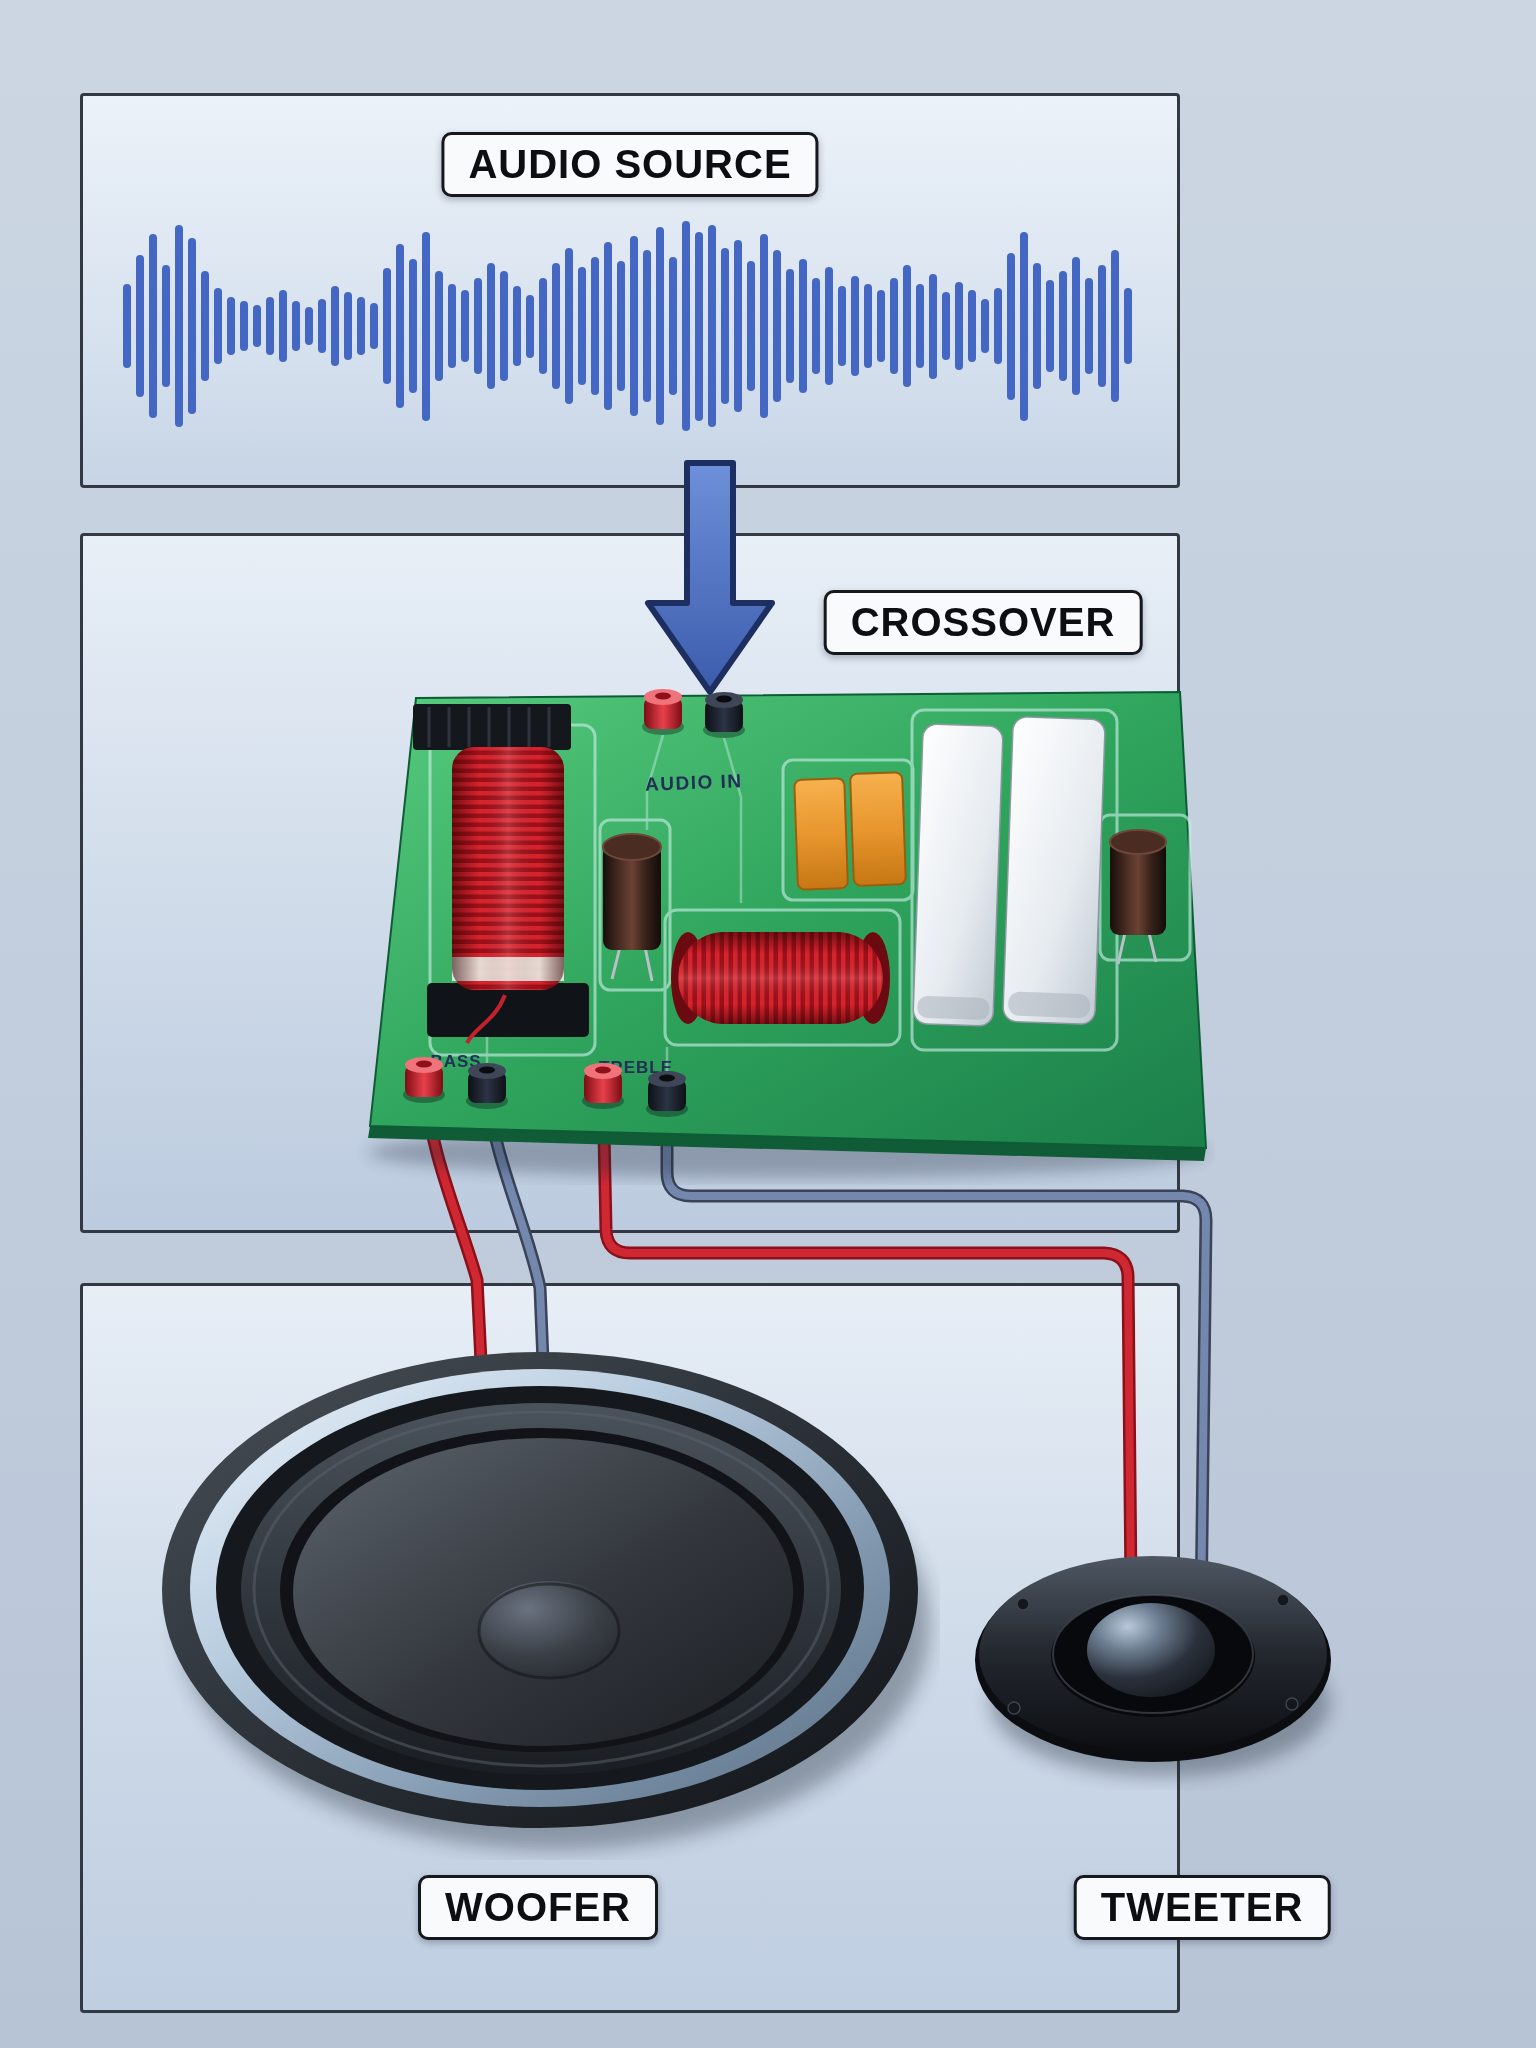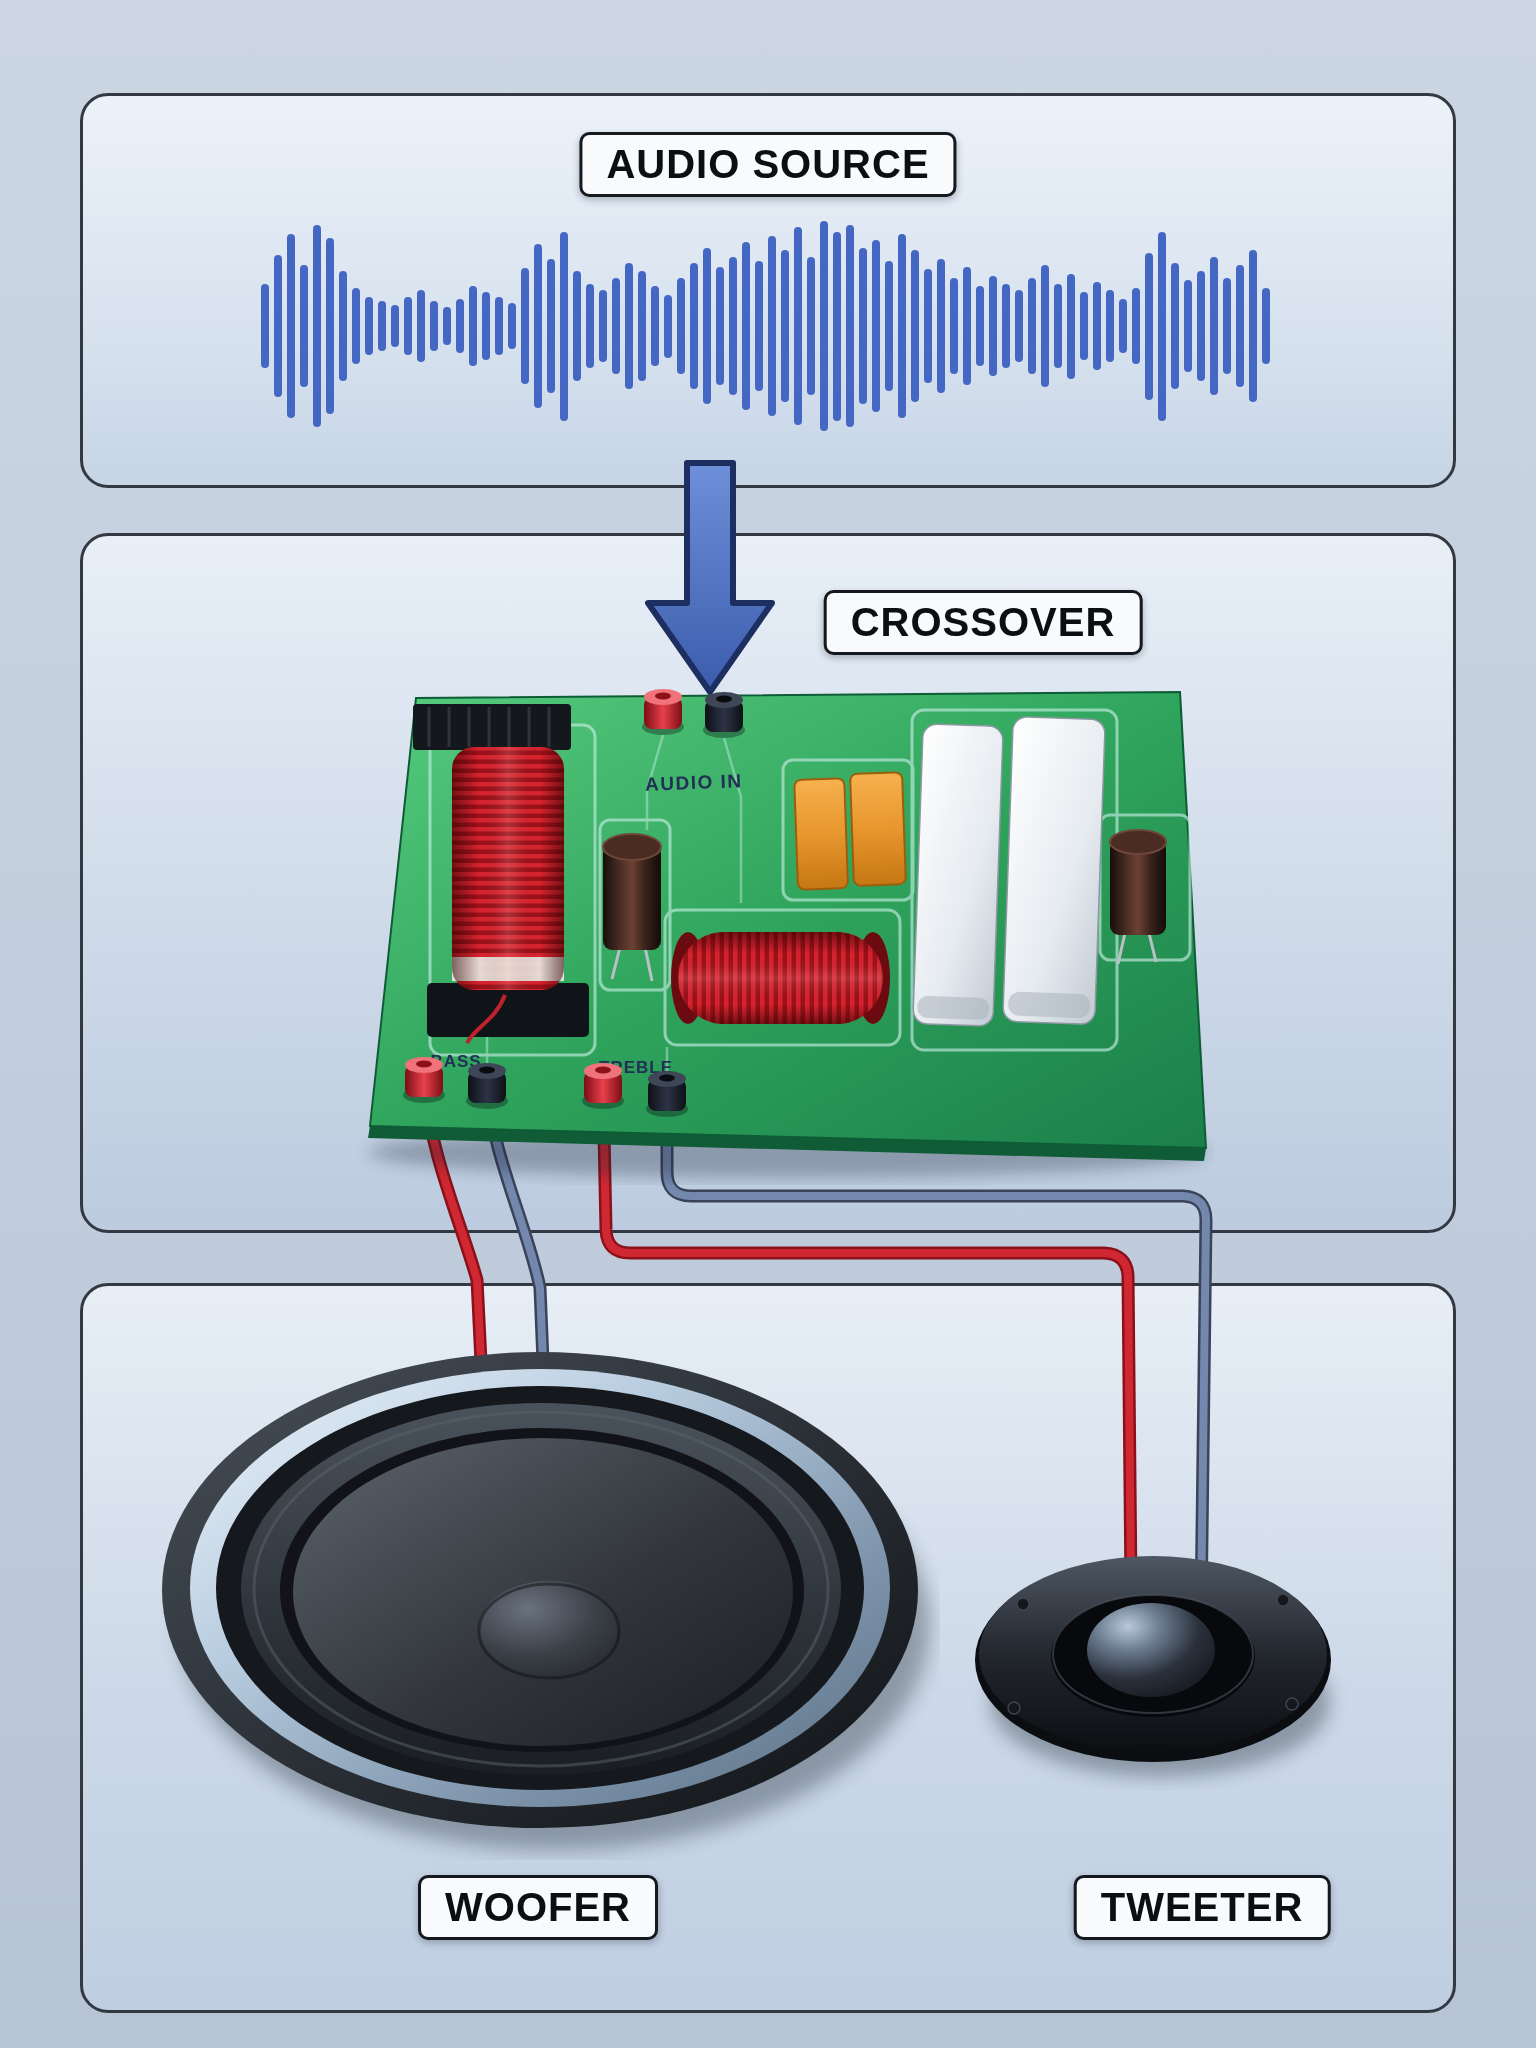--- a/index.html
+++ b/index.html
@@ -1,21 +1,21 @@
 <!DOCTYPE html>
 <html><head>
 <meta charset="utf-8">
 <style>
   * { margin:0; padding:0; box-sizing:border-box; }
   html,body { width:1536px; height:2048px; font-family:"Liberation Sans", sans-serif; }
   #stage { position:relative; width:1536px; height:2048px; overflow:hidden;
            background:linear-gradient(180deg,#ccd6e3 0%,#c2cedd 50%,#b7c4d6 100%); }
 
-  .panel { position:absolute; left:80px; width:1376px; border:3px solid #333942;
-           border-radius:28px; z-index:1; }
+  .panel { position:absolute; left:80px; width:1100px; border:3px solid #333942;
+           border-radius:4px; z-index:1; }
   #panel-audio    { top:93px;  height:395px; background:linear-gradient(180deg,#ecf2f9 0%,#d6e1ee 65%,#c6d4e5 100%); }
   #panel-crossover{ top:533px; height:700px; background:linear-gradient(180deg,#e8eff7 0%,#cdd9e8 60%,#bccbdf 100%); }
   #panel-drivers  { top:1283px;height:730px; background:linear-gradient(180deg,#e7eef6 0%,#cdd9e8 55%,#bfcee1 100%); }
 
   .pill { position:absolute; z-index:7; background:#f8fafc; border:3px solid #15181d;
           border-radius:10px; padding:7px 24px; font-weight:700; font-size:40px;
           letter-spacing:1px; color:#0c0e11; white-space:nowrap;
           box-shadow:0 3px 7px rgba(20,30,50,.28); }
 
   #waveform { position:absolute; left:50%; transform:translateX(-50%); top:125px;

